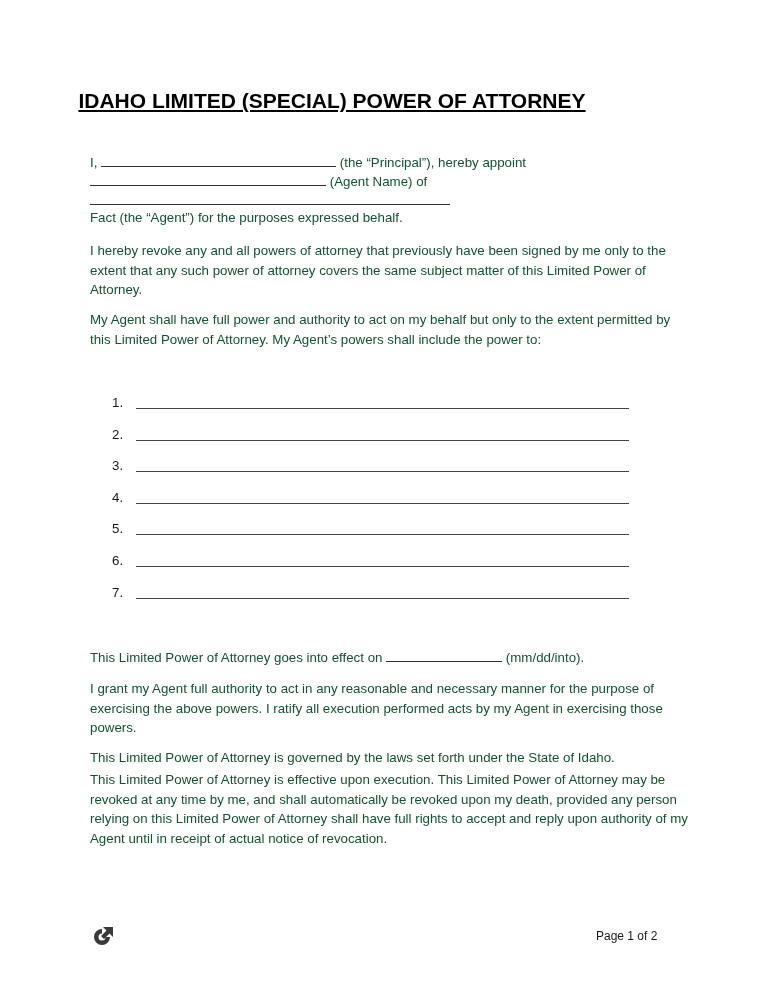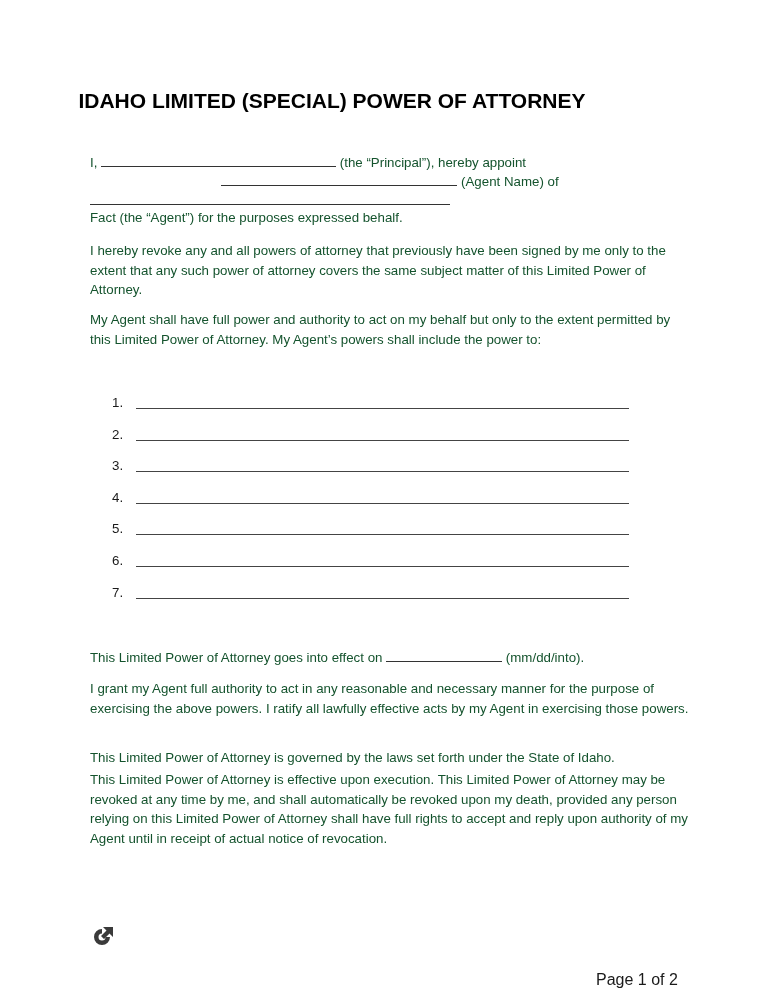--- a/index.html
+++ b/index.html
@@ -2,49 +2,49 @@
 <html><head>
   <meta charset="utf-8">
   <style>
     html, body { margin: 0; padding: 0; background: #ffffff; }
     body {
       width: 768px; height: 994px; position: relative; overflow: hidden;
       font-family: "Liberation Sans", sans-serif; color: #111111;
     }
     .title {
       position: absolute; top: 89px; left: 0; width: 664px; text-align: center;
-      font-weight: bold; font-size: 21px; letter-spacing: 0px; color: #000;
+      font-weight: bold; font-size: 21px; letter-spacing: 0px; color: #000; text-decoration: underline;
     }
     .p {
       position: absolute; left: 90px; width: 600px;
       font-size: 13.3px; line-height: 19.6px; color: #14532d;
     }
     .blank { display: inline-block; border-bottom: 1px solid #333; height: 12px; vertical-align: baseline; }
     .list-item { position: absolute; left: 112px; font-size: 13.3px; color: #1a1a1a; }
     .list-item .num { display: inline-block; width: 22px; }
     .list-item .line {
       position: absolute; left: 24px; top: 13px; width: 493px; height: 0;
       border-bottom: 1px solid #444;
     }
     .logo { position: absolute; left: 90px; top: 924px; width: 26px; height: 26px; }
-    .page-num { position: absolute; left: 596px; top: 929px; font-size: 16px; color: #1a1a1a; margin-top: 42px; }
+    .page-num { position: absolute; left: 596px; top: 929px; font-size: 12px; color: #1a1a1a; }
   </style>
 </head>
 <body>
 
 <div>
 
   <div class="title">IDAHO LIMITED (SPECIAL) POWER OF ATTORNEY</div>
 
   <div class="p" style="top:153px;">
     <span>I,</span>
     <span class="blank" style="width:235px;"></span>
     <span>(the “Principal”), hereby appoint</span>
   </div>
-  <div class="p" style="top:172px;text-align:center;">
+  <div class="p" style="top:172px;">
     <span class="blank" style="width:236px;"></span>
     <span>(Agent Name) of</span>
   </div>
   <div class="p" style="top:191px;">
     <span class="blank" style="width:360px;"></span>
   </div>
   <div class="p" style="top:208px;">Fact (the “Agent”) for the purposes expressed behalf.</div>
 
   <div class="p" style="top:241px;">I hereby revoke any and all powers of attorney that previously have been signed by me only to the extent that any such power of attorney covers the same subject matter of this Limited Power of Attorney.</div>
 
@@ -78,21 +78,21 @@
     <span class="num">7.</span>
     <span class="line"></span>
   </div>
 
   <div class="p" style="top:648px;">
     <span>This Limited Power of Attorney goes into effect on</span>
     <span class="blank" style="width:116px;"></span>
     <span>(mm/dd/into).</span>
   </div>
 
-  <div class="p" style="top:679px;">I grant my Agent full authority to act in any reasonable and necessary manner for the purpose of exercising the above powers. I ratify all lawfully effective acts by my Agent in exercising those powers.</div>
+  <div class="p" style="top:679px;">I grant my Agent full authority to act in any reasonable and necessary manner for the purpose of exercising the above powers. I ratify all execution performed acts by my Agent in exercising those powers.</div>
 
   <div class="p" style="top:748px;">This Limited Power of Attorney is governed by the laws set forth under the State of Idaho.</div>
 
   <div class="p" style="top:770px;">This Limited Power of Attorney is effective upon execution. This Limited Power of Attorney may be revoked at any time by me, and shall automatically be revoked upon my death, provided any person relying on this Limited Power of Attorney shall have full rights to accept and reply upon authority of my Agent until in receipt of actual notice of revocation.</div>
 
   <div class="logo">
     <svg width="26" height="26" viewBox="0 0 26 26">
       <path d="M12 5 A8 8 0 1 0 20 13 L15.5 13 A3.5 3.5 0 1 1 12 9.5 Z" fill="#3a3a3a"></path>
       <path d="M13 3 L23 3 L23 13 L19.5 9.5 L14 15 L11 12 L16.5 6.5 Z" fill="#3a3a3a"></path>
     </svg>

